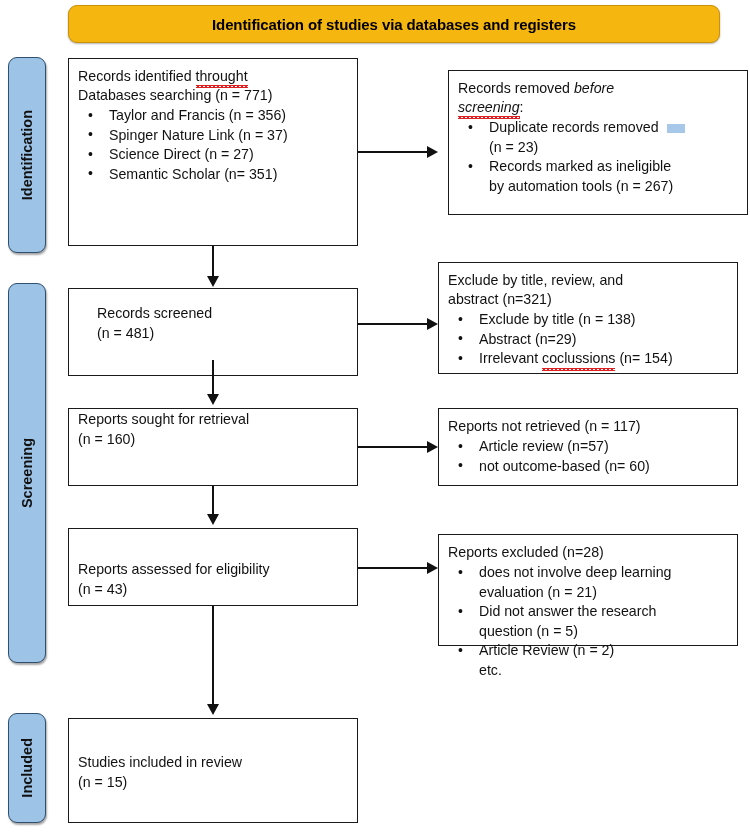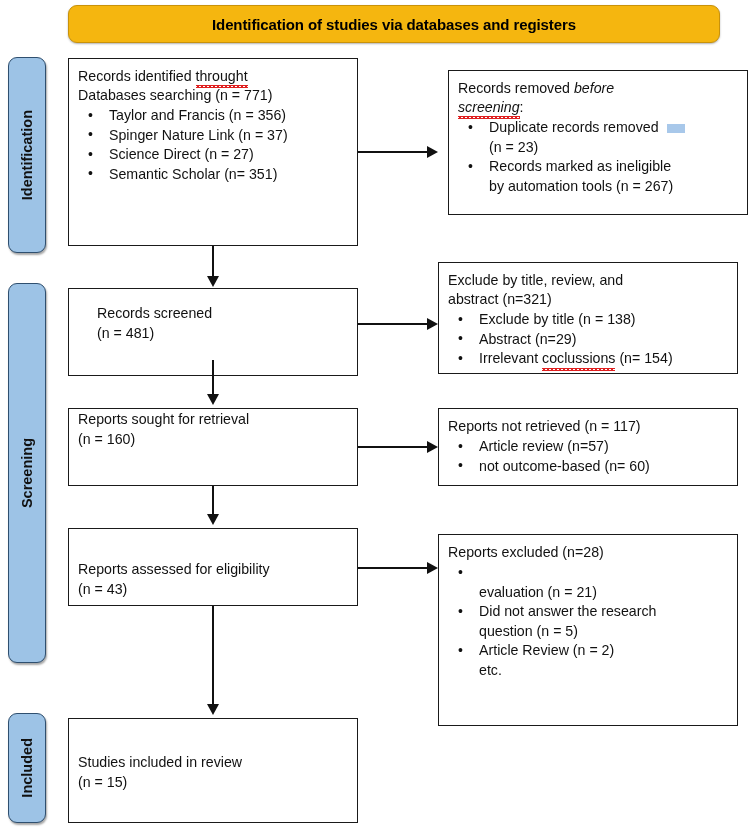--- a/index.html
+++ b/index.html
@@ -138,21 +138,21 @@
   }
 
   
   #box-identified       { left: 68px;  top: 58px;  width: 290px; height: 188px; }
   #box-removed          { left: 448px; top: 70px;  width: 300px; height: 145px; }
   #box-screened         { left: 68px;  top: 288px; width: 290px; height: 88px; padding-left: 28px;  }
   #box-excluded-title   { left: 438px; top: 262px; width: 300px; height: 112px; }
   #box-sought           { left: 68px;  top: 408px; width: 290px; height: 78px;  }
   #box-not-retrieved    { left: 438px; top: 408px; width: 300px; height: 78px;  }
   #box-eligibility      { left: 68px;  top: 528px; width: 290px; height: 78px;  }
-  #box-reports-excluded { left: 438px; top: 534px; width: 300px; height: 192px; }
+  #box-reports-excluded { left: 438px; top: 534px; width: 300px; height: 112px; }
   #box-included         { left: 68px;  top: 718px; width: 290px; height: 105px; }
 
   #box-screened p, #box-sought p, #box-eligibility p, #box-included p { line-height: 20px; }
   #box-included { padding-top: 33px; }
   #box-screened { padding-top: 14px; }
   #box-sought { padding-top: 0; }
   #box-eligibility { padding-top: 30px; }
 
   
   .conn { position: absolute; }
@@ -265,21 +265,21 @@
   </div>
 
   <div class="box" id="box-eligibility">
     <p>Reports assessed for eligibility</p>
     <p>(n = 43)</p>
   </div>
 
   <div class="box" id="box-reports-excluded">
     <p>Reports excluded (n=28)</p>
     <ul>
-      <li><br><span>evaluation (n = 21)</span></li>
+      <li><span>does not involve deep learning</span><br><span>evaluation (n = 21)</span></li>
       <li><span>Did not answer the research</span><br><span>question (n = 5)</span></li>
       <li><span>Article Review (n = 2)</span><br><span>etc.</span></li>
     </ul>
   </div>
 
   <div class="box" id="box-included">
     <p>Studies included in review</p>
     <p>(n = 15)</p>
   </div>
 

